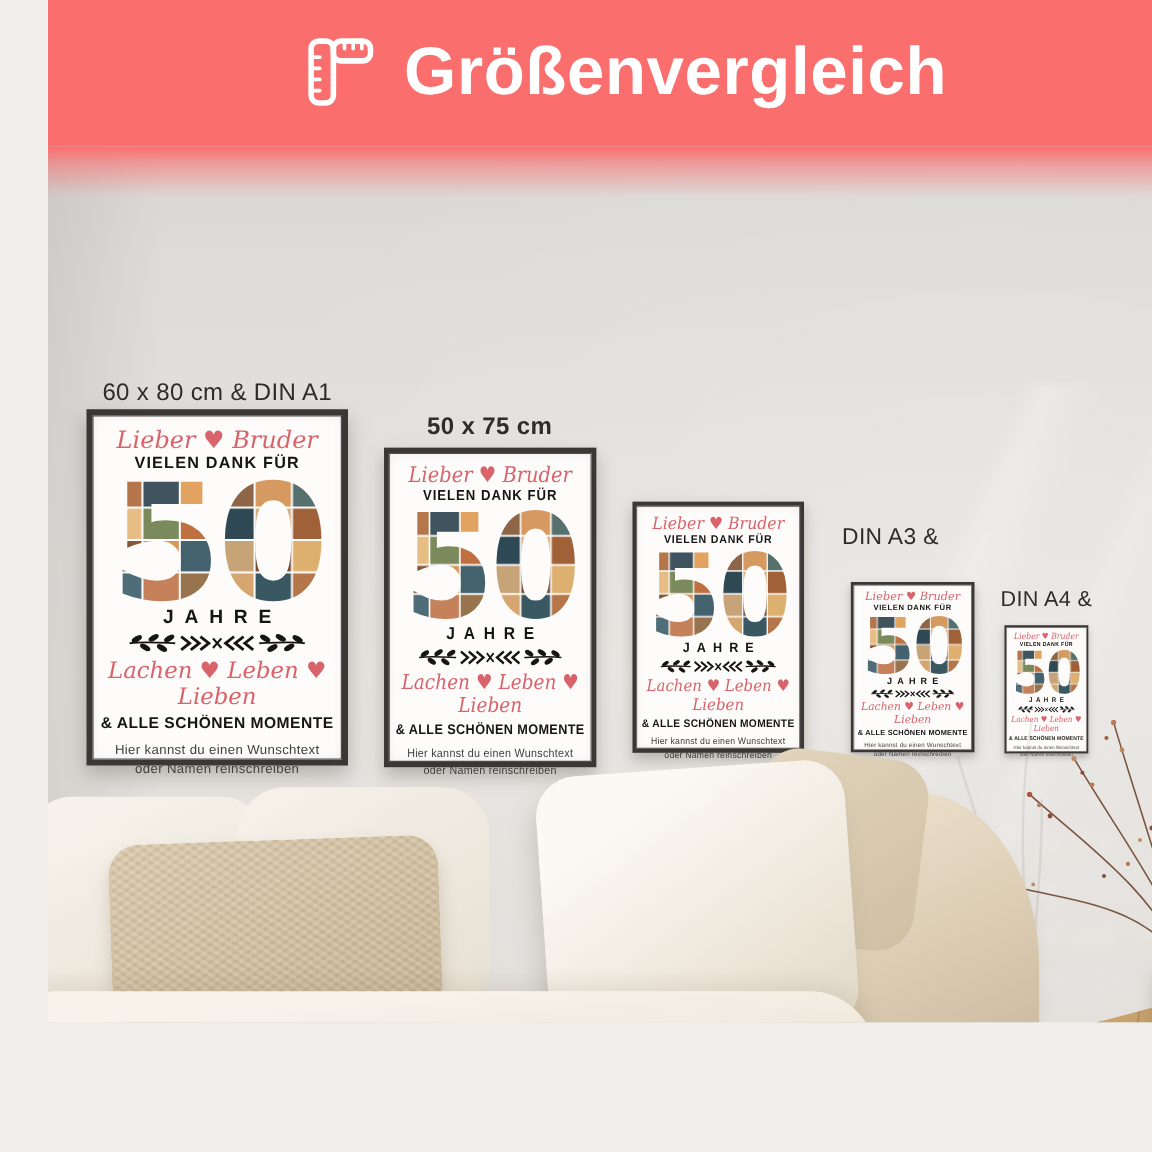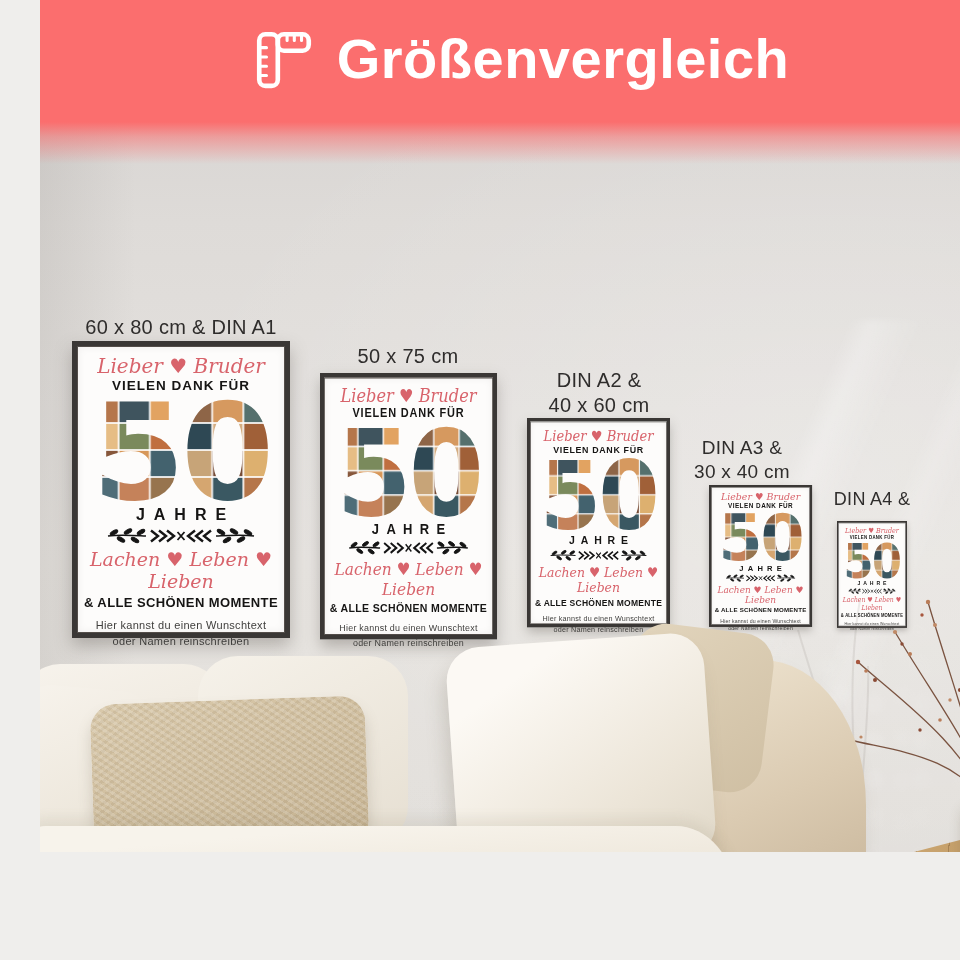--- a/index.html
+++ b/index.html
@@ -27,21 +27,21 @@
                          radial-gradient(circle at 70% 60%, rgba(255,255,255,.30) 0 6px, transparent 11px);
         background-size:47px 38px,59px 43px;
         -webkit-mask-image:radial-gradient(closest-side at 55% 58%, #000, transparent);
         mask-image:radial-gradient(closest-side at 55% 58%, #000, transparent);}
 
   
   .size-label{position:absolute;text-align:center;color:#2f2d2c;line-height:1.26;
               letter-spacing:.3px;z-index:5;}
   .size-label .lbl2{display:block;}
   #sl1{left:31px;top:315px;width:220px;font-size:20px;}
-  #sl2{left:258px;top:344px;width:220px;font-size:20px;}
+  #sl2{left:258px;top:344px;width:220px;font-size:20px;font-weight:bold;}
   #sl3{left:449px;top:368px;width:220px;font-size:20px;}
   #sl4{left:592px;top:436px;width:220px;font-size:19px;}
   #sl5{left:722px;top:488px;width:220px;font-size:18px;}
 
   
   .pw{position:absolute;width:218px;height:297px;transform-origin:top left;z-index:5;}
   #pw1{left:32px;top:341px;transform:scale(1,1);}
   #pw2{left:280px;top:373px;transform:scale(0.812,0.897);}
   #pw3{left:487px;top:418px;transform:scale(0.656,0.705);}
   #pw4{left:669px;top:485px;transform:scale(0.473,0.478);}
@@ -162,22 +162,21 @@
     </svg>
     <div class="banner-title">Größenvergleich</div>
   </div>
   <div class="abs banner-fade"></div>
 
   <div class="abs beam"></div>
   <div class="abs dapple"></div>
 
   <div class="size-label" id="sl1"><span>60 x 80 cm &amp; DIN A1</span><span class="lbl2"></span></div>
   <div class="size-label" id="sl2"><span>50 x 75 cm</span><span class="lbl2"></span></div>
-  <div class="size-label" id="sl3"><span>DIN A2 &amp;</span><span class="lbl2">40 x 60 cm</span></div>
-  <div class="size-label" id="sl4"><span>DIN A3 &amp;</span><span class="lbl2">30 x 40 cm</span></div>
+  <div class="size-label" id="sl4"><span>DIN A3 &amp;</span></div>
   <div class="size-label" id="sl5"><span>DIN A4 &amp;</span></div>
 
   <div class="pw" id="pw1">
     <div class="poster">
         <div class="poster-inner">
       <div class="script s1">Lieber ♥ Bruder</div>
       <div class="caps c1">VIELEN DANK FÜR</div>
       <svg class="num" viewBox="0 0 180 104">
             <text x="90" y="99" text-anchor="middle" font-family="DejaVu Sans, sans-serif" font-size="129" font-weight="bold" letter-spacing="-4" fill="url(#collage)">50</text>
           </svg>

